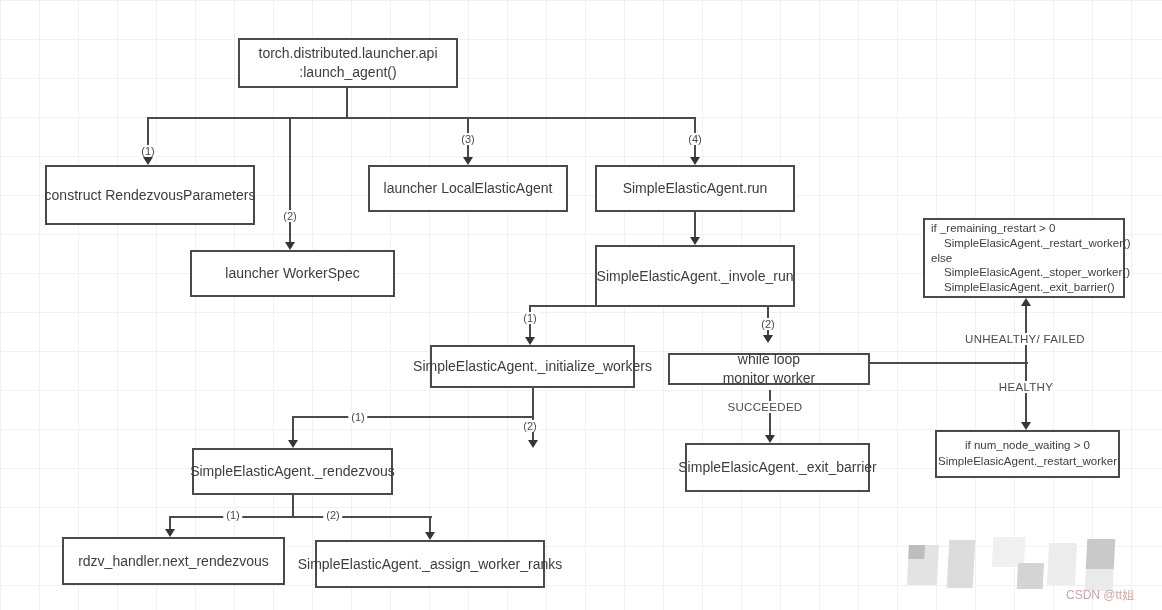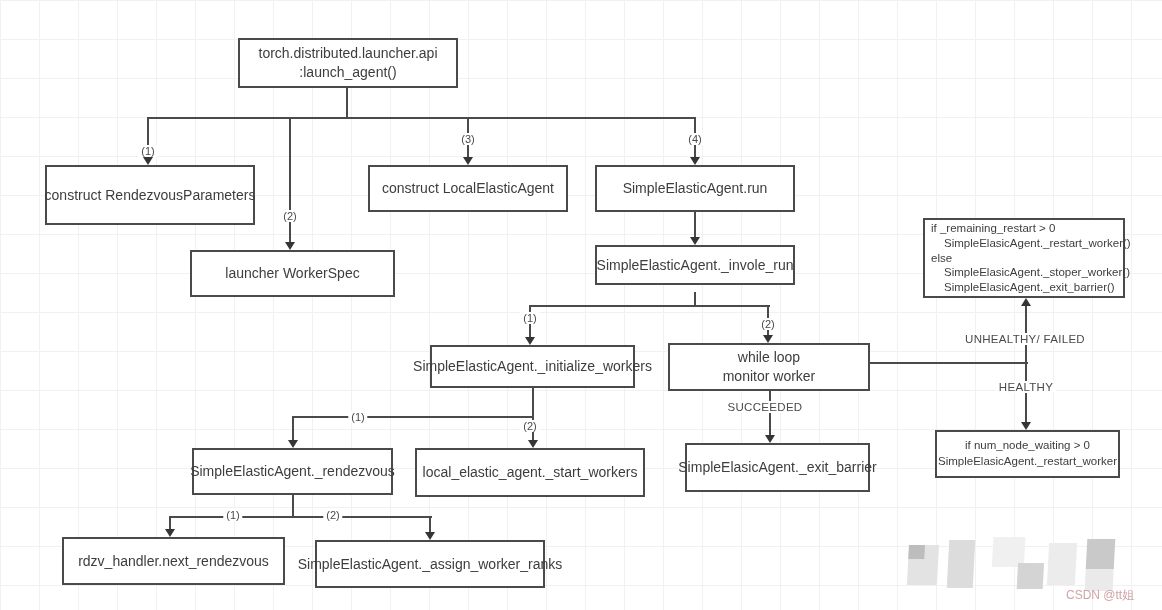--- a/index.html
+++ b/index.html
@@ -84,59 +84,56 @@
   <div class="node" style="left:238px;top:38px;width:220px;height:50px">
     <div class="nl">torch.distributed.launcher.api</div>
     <div class="nl">:launch_agent()</div>
   </div>
 
   <div class="node" style="left:45px;top:165px;width:210px;height:60px">
     <div class="nl">construct RendezvousParameters</div>
   </div>
 
   <div class="node" style="left:368px;top:165px;width:200px;height:47px">
-    <div class="nl">construct LocalElasticAgent</div>
+    <div class="nl">launcher LocalElasticAgent</div>
   </div>
 
   <div class="node" style="left:595px;top:165px;width:200px;height:47px">
     <div class="nl">SimpleElasticAgent.run</div>
   </div>
 
   <div class="node" style="left:190px;top:250px;width:205px;height:47px">
     <div class="nl">launcher WorkerSpec</div>
   </div>
 
-  <div class="node" style="left:595px;top:245px;width:200px;height:40px">
+  <div class="node" style="left:595px;top:245px;width:200px;height:62px">
     <div class="nl">SimpleElasticAgent._invole_run</div>
   </div>
 
   <div class="node" style="left:430px;top:345px;width:205px;height:43px">
     <div class="nl">SimpleElasticAgent._initialize_workers</div>
   </div>
 
-  <div class="node" style="left:668px;top:343px;width:202px;height:48px">
+  <div class="node" style="left:668px;top:353px;width:202px;height:32px">
     <div class="nl">while loop</div>
     <div class="nl">monitor worker</div>
   </div>
 
   <div class="node align-left" style="left:923px;top:218px;width:202px;height:80px">
     <div class="nl">if _remaining_restart &gt; 0</div>
     <div class="nl indent">SimpleElasicAgent._restart_worker()</div>
     <div class="nl">else</div>
     <div class="nl indent">SimpleElasicAgent._stoper_worker()</div>
     <div class="nl indent">SimpleElasicAgent._exit_barrier()</div>
   </div>
 
   <div class="node" style="left:192px;top:448px;width:201px;height:47px">
     <div class="nl">SimpleElasticAgent._rendezvous</div>
   </div>
 
-  <div class="node" style="left:415px;top:448px;width:230px;height:49px">
-    <div class="nl">local_elastic_agent._start_workers</div>
-  </div>
 
   <div class="node" style="left:685px;top:443px;width:185px;height:49px">
     <div class="nl">SimpleElasicAgent._exit_barrier</div>
   </div>
 
   <div class="node" style="left:935px;top:430px;width:185px;height:48px;font-size:11.5px">
     <div class="nl">if num_node_waiting &gt; 0</div>
     <div class="nl">SimpleElasicAgent._restart_worker</div>
   </div>
 

